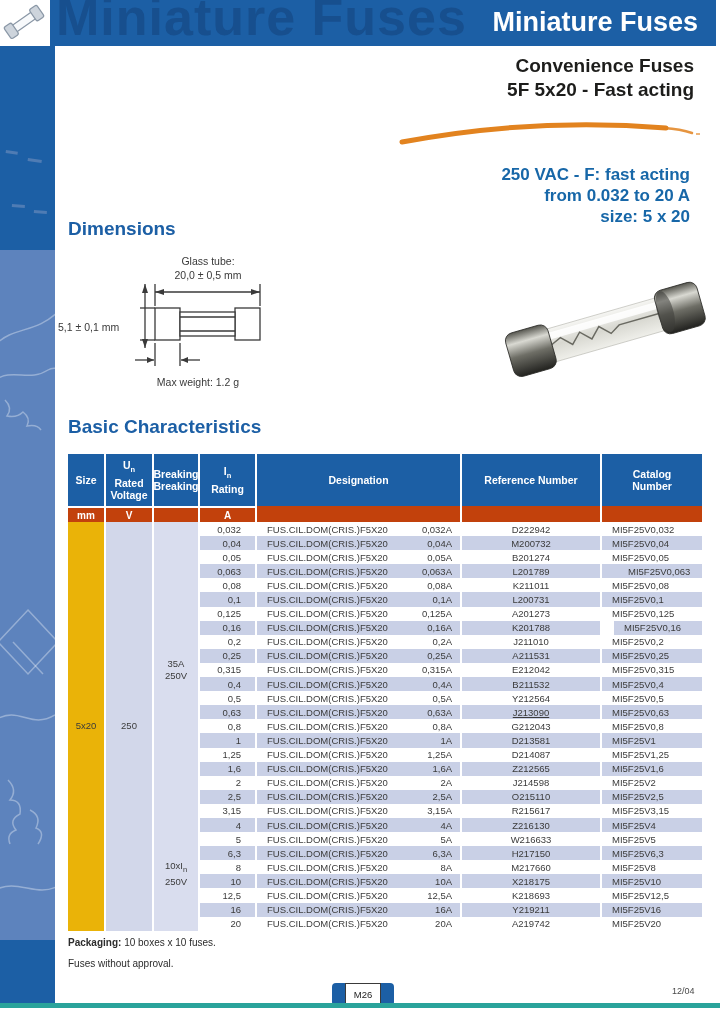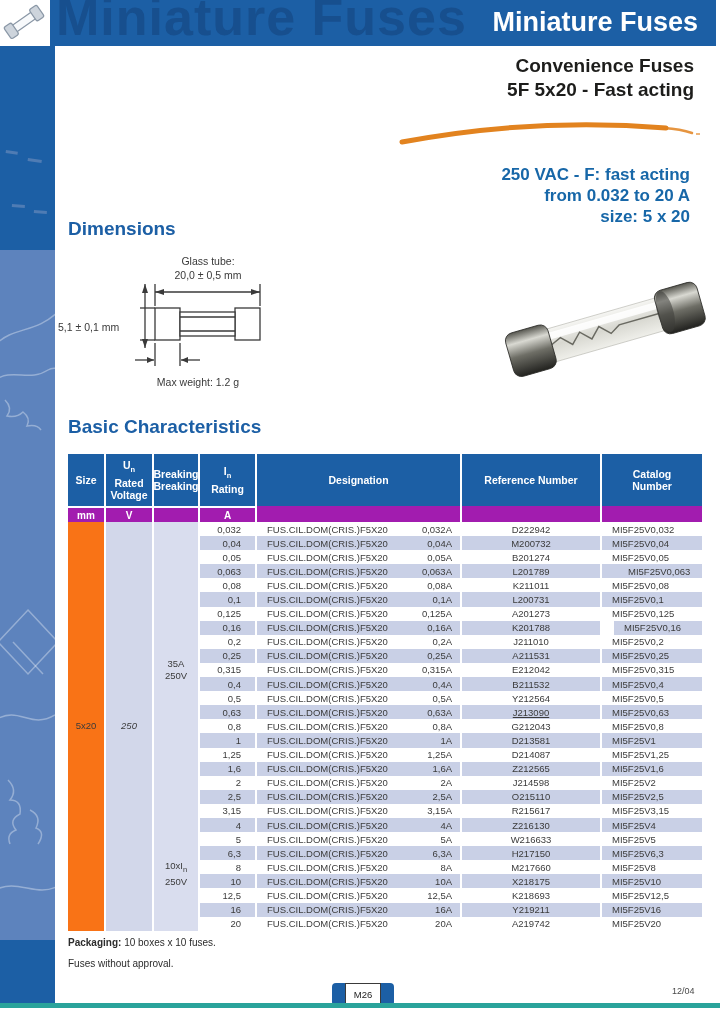--- a/index.html
+++ b/index.html
@@ -35,33 +35,33 @@
 
   
   .ftable{position:absolute;left:68px;top:454px;display:grid;z-index:3;
           grid-template-columns:36px 48px 46px 57px 205px 140px 102px;
           grid-template-rows:52px 16px;grid-auto-rows:14.1px;
           font-size:9.5px;color:#3b3b3b;}
   .ftable > div{box-sizing:border-box;}
   .th{background:#1c5fa5;color:#fff;font-weight:700;font-size:10.5px;line-height:12px;
       display:flex;flex-direction:column;align-items:center;justify-content:center;text-align:center;}
   .th sub,.gcell sub{font-size:7.5px;}
-  .tu{background:#a21caf;color:#fff;font-weight:700;font-size:10px;
+  .tu{background:#c2410c;color:#fff;font-weight:700;font-size:10px;
       display:flex;align-items:center;justify-content:center;}
   .lineTop{border-top:2px solid #fff;}
   .bl{border-left:2px solid #fff;}
   .h1{grid-row:1;grid-column:1}.h2{grid-row:1;grid-column:2}.h3{grid-row:1;grid-column:3}
   .h4{grid-row:1;grid-column:4}.h5{grid-row:1;grid-column:5}.h6{grid-row:1;grid-column:6}
   .h7{grid-row:1;grid-column:7}
   .u1{grid-row:2;grid-column:1}.u2{grid-row:2;grid-column:2}.u3{grid-row:2;grid-column:3}
   .u4{grid-row:2;grid-column:4}.u5{grid-row:2;grid-column:5}.u6{grid-row:2;grid-column:6}
   .u7{grid-row:2;grid-column:7}
   .gcell{display:flex;flex-direction:column;align-items:center;justify-content:center;
          background:#d9ddee;text-align:center;line-height:12px;}
-  .gcell.c1{background:#f97316;}
+  .gcell.c1{background:#eab308;}
   .gcell.volt{background:#d2d7ea;}
   .bc{display:flex;align-items:center;background:#fff;}
   .bc.stripe{background:#c9d0e6;}
   .bc.rating{justify-content:flex-end;padding-right:14px;}
   .bc.desig{padding:0 8px 0 10px;}
   .d-name{flex:1;text-align:left;}
   .d-type{width:48px;text-align:left;}
   .d-amp{width:52px;text-align:right;}
   .bc.ref{justify-content:center;}
   .bc.cat{justify-content:flex-start;padding-left:10px;}
@@ -240,21 +240,21 @@
     </div>
 
     <div class="tu u1 lineTop">mm</div>
     <div class="tu u2 lineTop bl">V</div>
     <div class="tu u3 lineTop bl"></div>
     <div class="tu u4 lineTop bl">A</div>
     <div class="tu u5 bl"></div>
     <div class="tu u6 bl"></div>
     <div class="tu u7 bl"></div>
   <div class="gcell c1" style="grid-area: 3 / 1 / span 29;">5x20</div>
-      <div class="gcell volt bl" style="grid-area: 3 / 2 / span 29; font-style: italic;">250</div>
+      <div class="gcell volt bl" style="grid-area: 3 / 2 / span 29;">250</div>
       <div class="gcell bl" style="grid-area: 3 / 3 / span 21;">
         <div><span>35A</span></div>
         <div>250V</div>
       </div>
       <div class="gcell bl" style="grid-area: 24 / 3 / span 8;">
         <div><span>10xI</span><sub>n</sub></div>
         <div>250V</div>
       </div>
       <div class="bc rating bl" style="grid-area: 3 / 4;">0,032</div>
       <div class="bc desig bl" style="grid-area: 3 / 5;">

